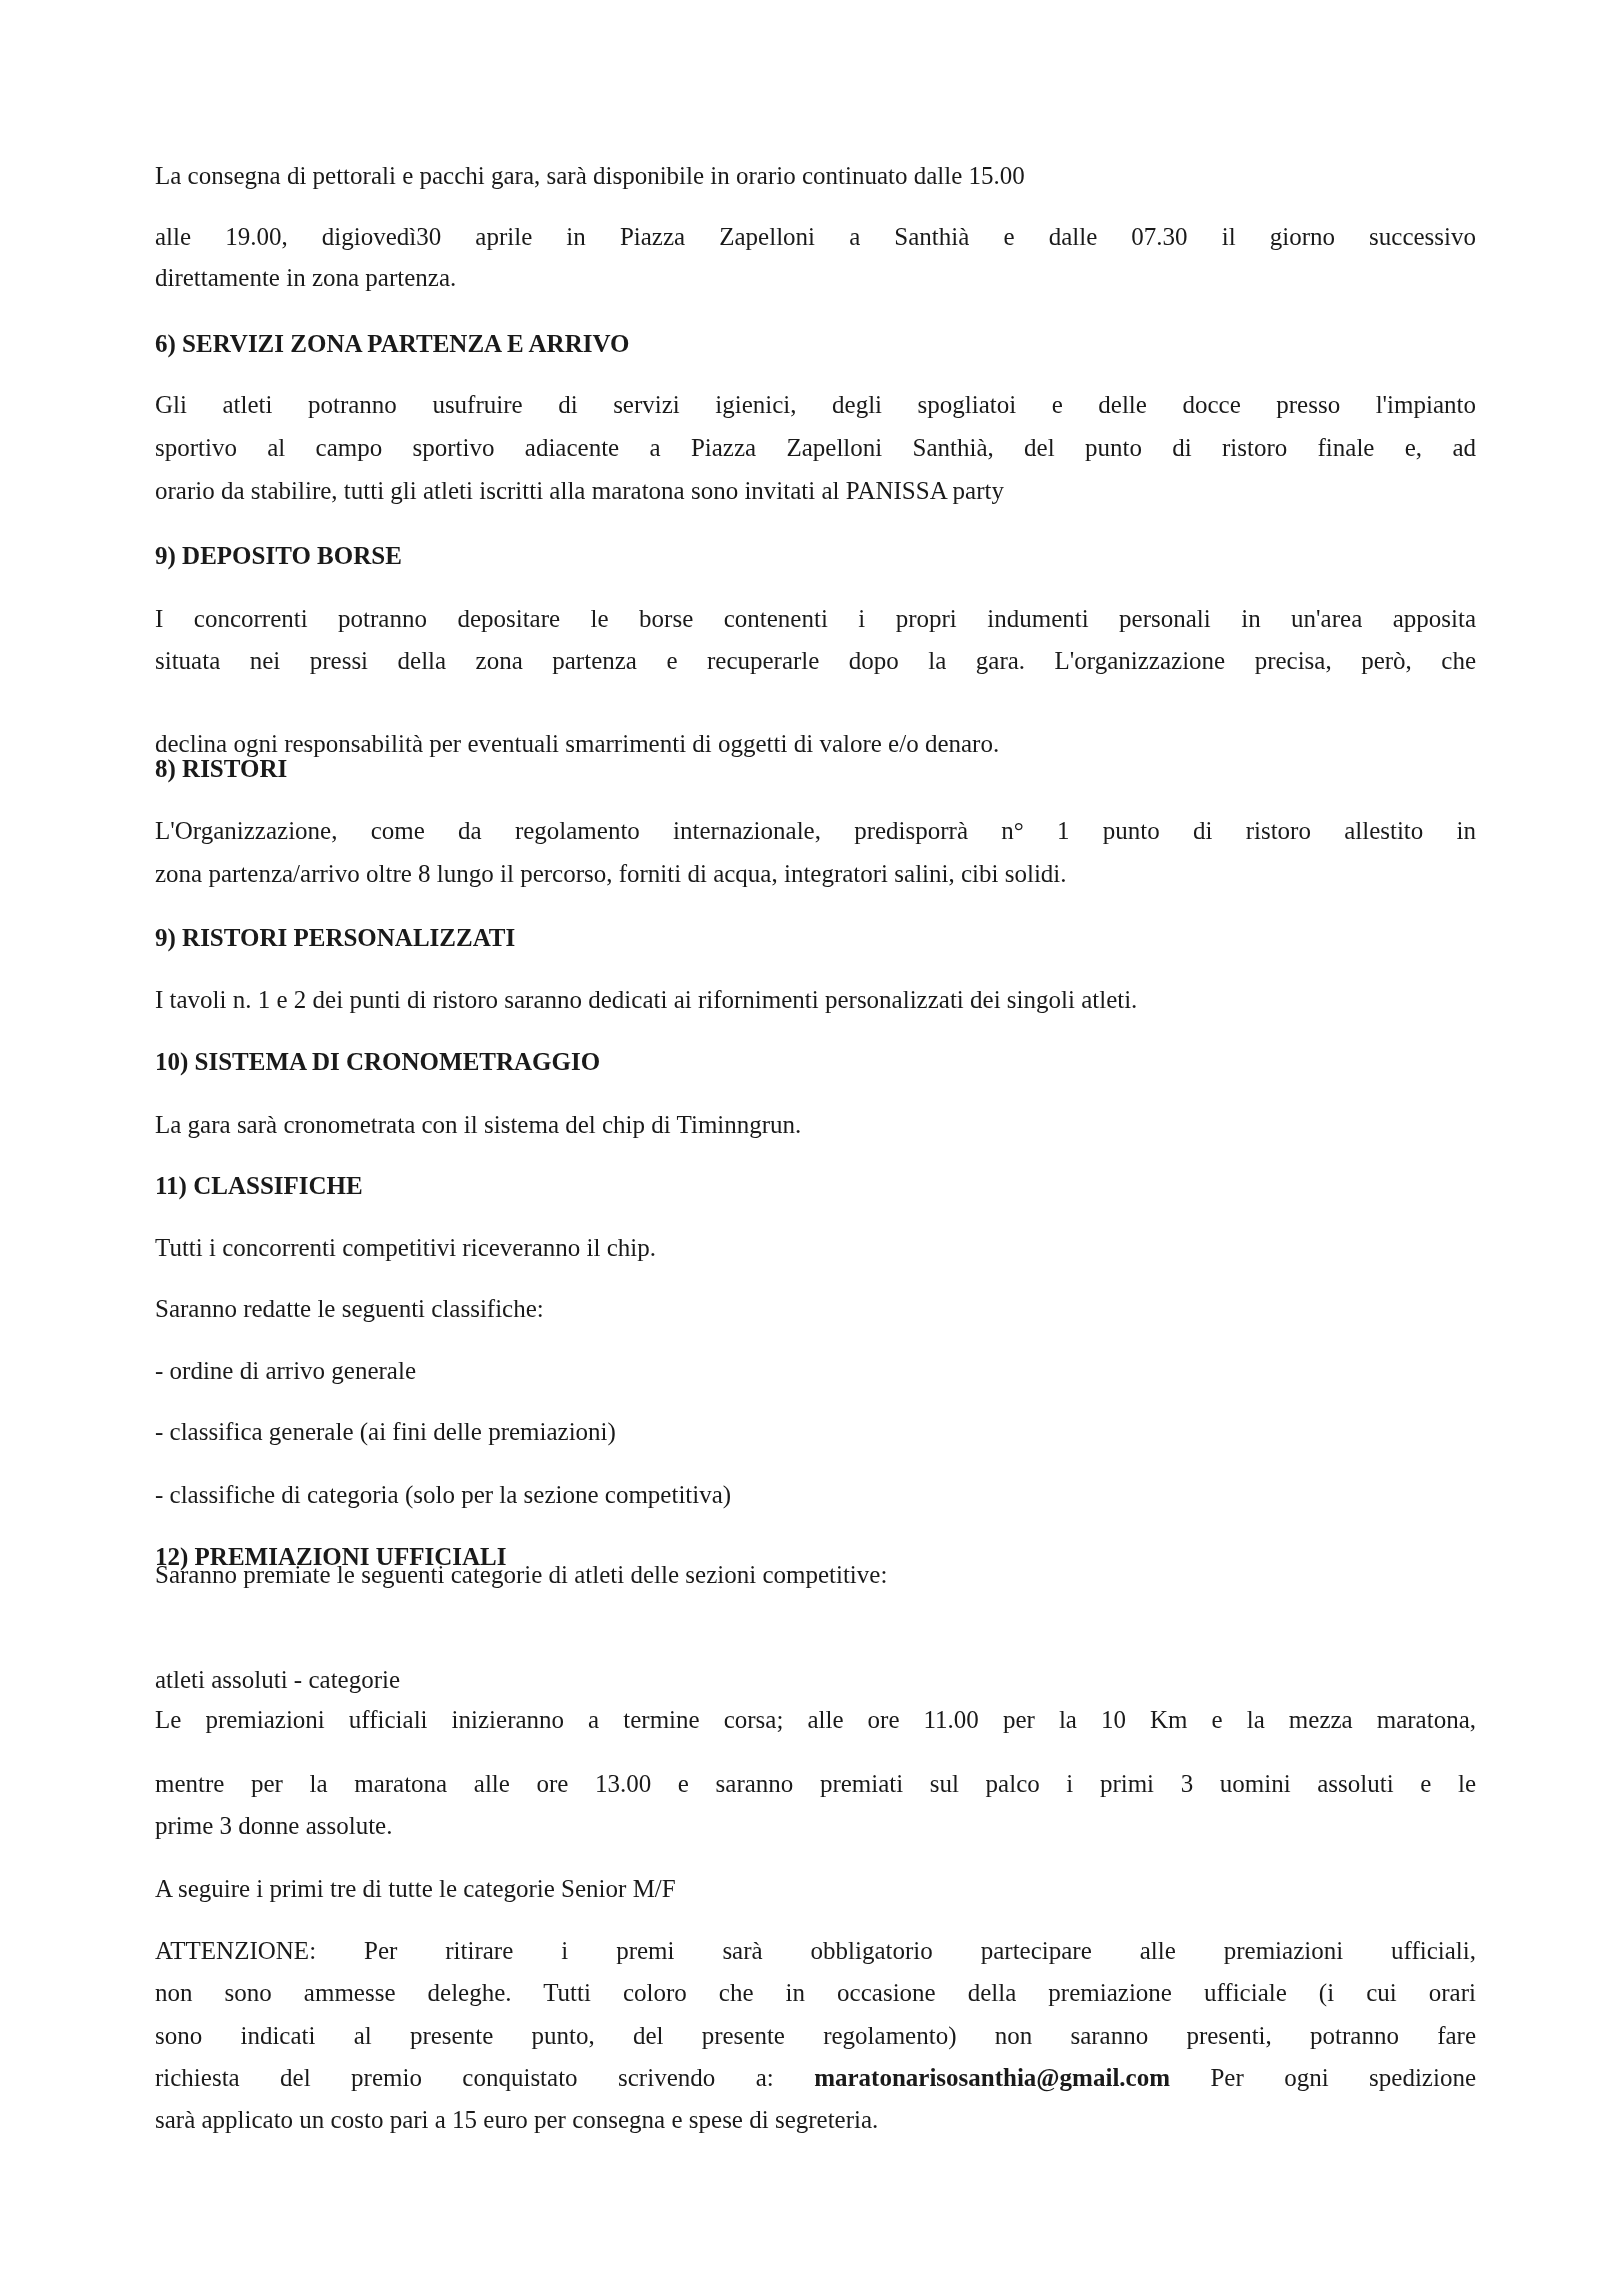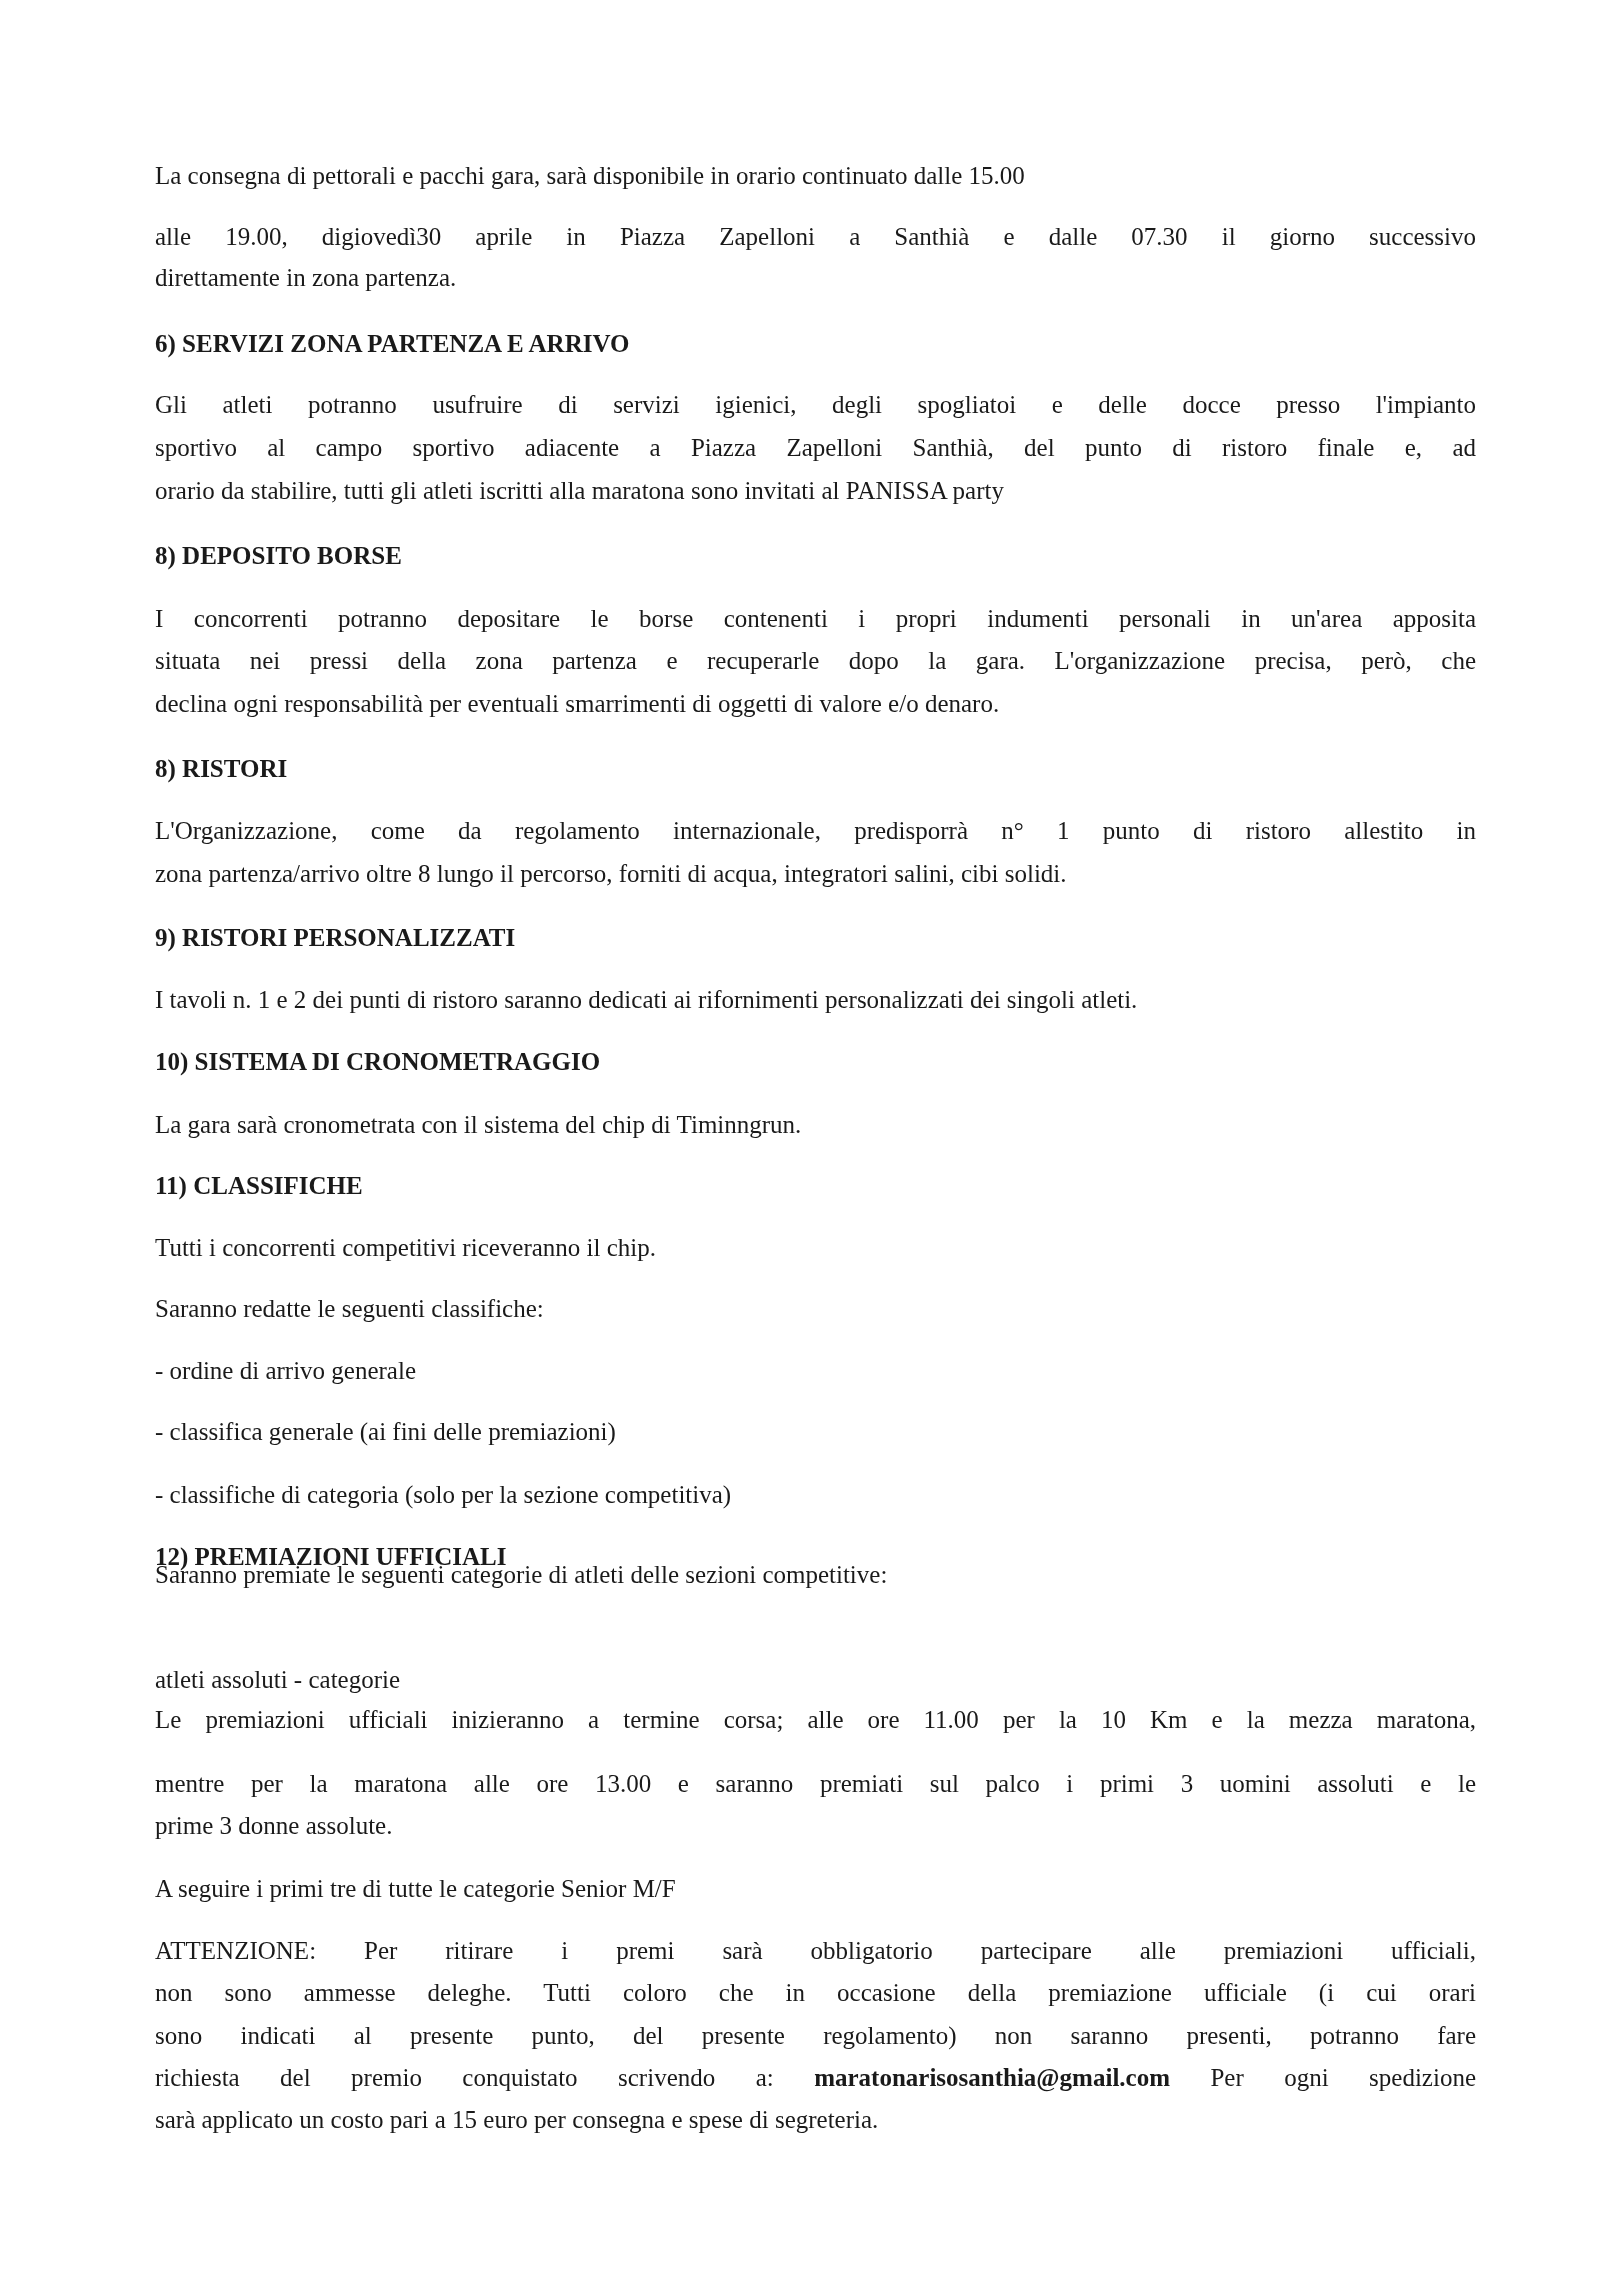--- a/index.html
+++ b/index.html
@@ -46,24 +46,24 @@
 
   <div class="line" style="top:159px">La consegna di pettorali e pacchi gara, sarà disponibile in orario continuato dalle 15.00</div>
   <div class="line justify" style="top:220px"><span>alle 19.00, digiovedì30 aprile in </span><span>Piazza Zapelloni a Santhià</span><span> e dalle 07.30 il giorno successivo</span></div>
   <div class="line" style="top:261px">direttamente in zona partenza.</div>
 
   <div class="line heading" style="top:327px">6) SERVIZI ZONA PARTENZA E ARRIVO</div>
   <div class="line justify" style="top:388px">Gli atleti potranno usufruire di servizi igienici, degli spogliatoi e delle docce presso l'impianto</div>
   <div class="line justify" style="top:431px"><span>sportivo al campo sportivo adiacente a </span><span>Piazza Zapelloni Santhià</span><span>, del punto di ristoro finale e, ad</span></div>
   <div class="line" style="top:474px">orario da stabilire, tutti gli atleti iscritti alla maratona sono invitati al PANISSA party</div>
 
-  <div class="line heading" style="top:539px">8) DEPOSITO BORSE</div>
+  <div class="line heading" style="top:539px">9) DEPOSITO BORSE</div>
   <div class="line justify" style="top:602px">I concorrenti potranno depositare le borse contenenti i propri indumenti personali in un'area apposita</div>
   <div class="line justify" style="top:644px">situata nei pressi della zona partenza e recuperarle dopo la gara. L'organizzazione precisa, però, che</div>
-  <div class="line" style="top:687px">declina ogni responsabilità per eventuali smarrimenti di oggetti di valore e/o denaro.</div>
+  <div class="line" style="top:727px">declina ogni responsabilità per eventuali smarrimenti di oggetti di valore e/o denaro.</div>
 
   <div class="line heading" style="top:752px">8) RISTORI</div>
   <div class="line justify" style="top:814px">L'Organizzazione, come da regolamento internazionale, predisporrà n° 1 punto di ristoro allestito in</div>
   <div class="line" style="top:857px">zona partenza/arrivo oltre 8 lungo il percorso, forniti di acqua, integratori salini, cibi solidi.</div>
 
   <div class="line heading" style="top:921px">9) RISTORI PERSONALIZZATI</div>
   <div class="line" style="top:983px">I tavoli n. 1 e 2 dei punti di ristoro saranno dedicati ai rifornimenti personalizzati dei singoli atleti.</div>
 
   <div class="line heading" style="top:1045px">10) SISTEMA DI CRONOMETRAGGIO</div>
   <div class="line b" style="top:1108px">La gara sarà cronometrata con il sistema del chip di Timinngrun.</div>

